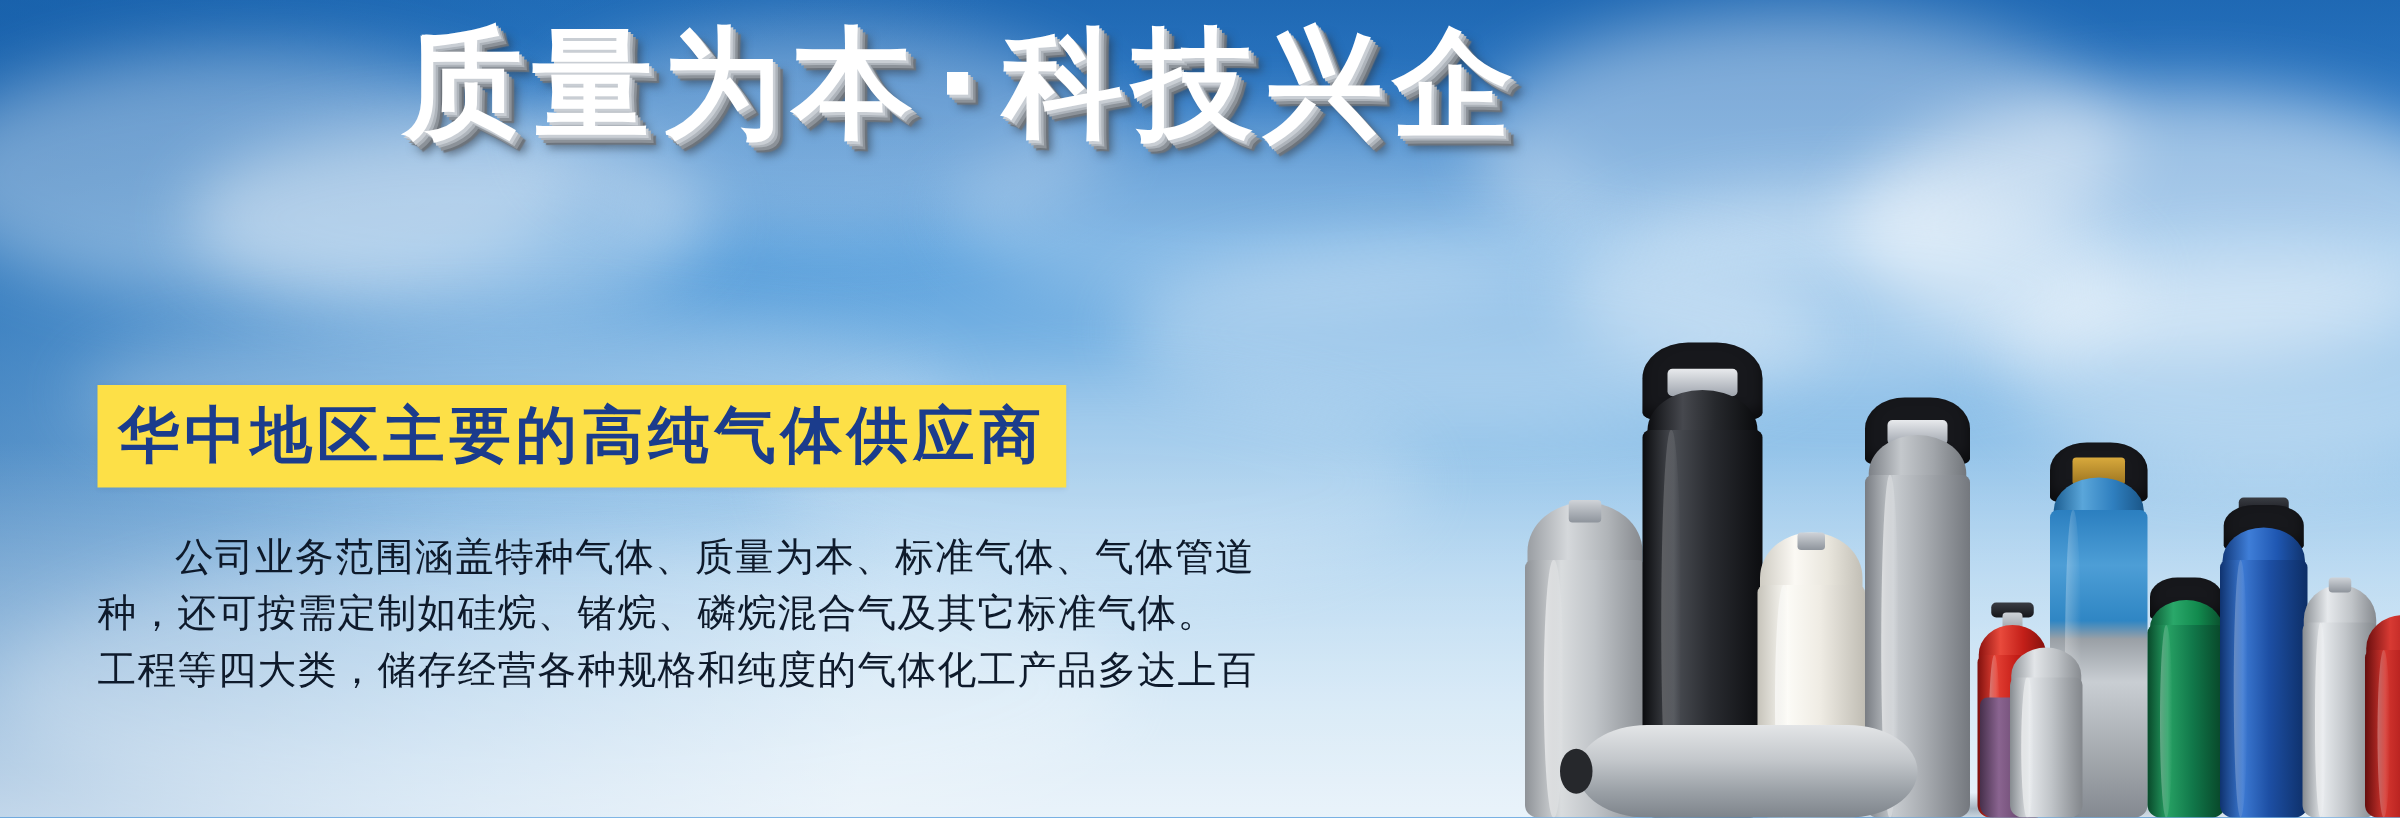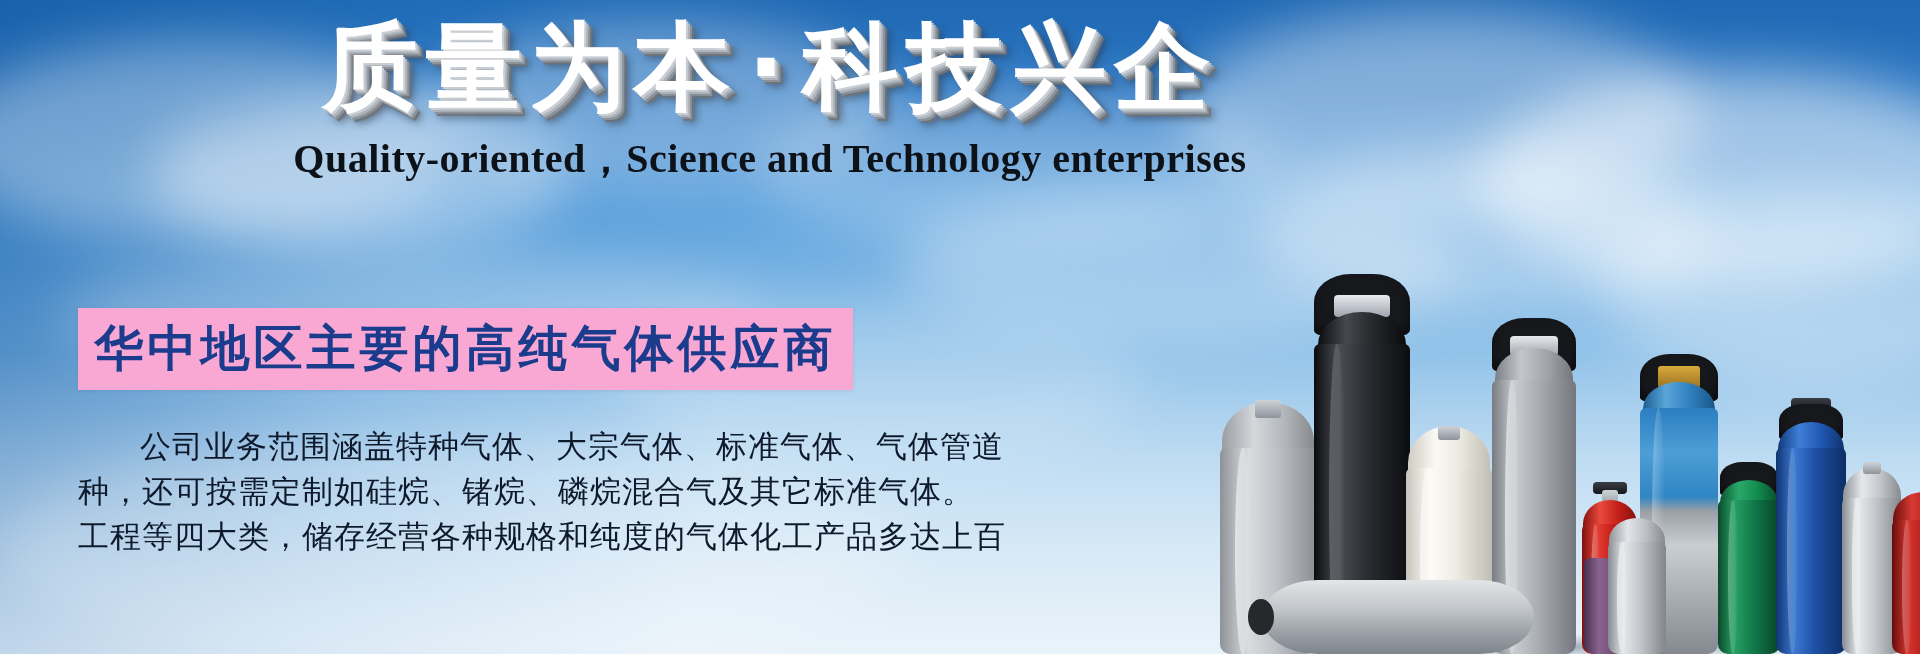--- a/index.html
+++ b/index.html
@@ -90,21 +90,21 @@
     font-size:40px;
     letter-spacing:.5px;
     color:#0d1219;
     white-space:nowrap;
   }
 
   
   .whitebox {
     position:absolute; left:78px; top:308px;
     width:775px; height:82px;
-    background:#f9a8d4;
+    background:#fde047;
     display:flex; align-items:center; justify-content:center;
     box-shadow:0 1px 4px rgba(30,70,120,.12);
   }
   .whitebox .txt {
     font-family:"DejaVu Sans", sans-serif;
     font-weight:700;
     font-size:49px;
     letter-spacing:4px;
     color:#1b3c8c;
     white-space:nowrap;
@@ -198,30 +198,27 @@
   <div class="cloud c9"></div>
   <div class="cloud c10"></div>
   <div class="cloud c11"></div>
   <div class="cloud c12"></div>
   <div class="haze"></div>
 
   <div class="headline-wrap">
     <div class="headline"><span>质量为本</span><span class="dot">·</span><span>科技兴企</span></div>
   </div>
 
-  <div class="subtitle-wrap">
-    <div class="subtitle">Quality-oriented，Science and Technology enterprises</div>
-  </div>
 
   <div class="whitebox">
     <span class="txt">华中地区主要的高纯气体供应商</span>
   </div>
 
   <div class="para">
-    <span class="l first">公司业务范围涵盖特种气体、大宗气体、标准气体、气体管道</span>
+    <span class="l first">公司业务范围涵盖特种气体、质量为本、标准气体、气体管道</span>
     <span class="l">种，还可按需定制如硅烷、锗烷、磷烷混合气及其它标准气体。</span>
     <span class="l">工程等四大类，储存经营各种规格和纯度的气体化工产品多达上百</span>
   </div>
 
   <div class="cyl-group">
     <div class="ground-shadow"></div>
 
     <div class="cyl" style="left:0px; width:96px; height:232px;">
       <div class="shoulder" style="bottom:196px; width:92px; height:56px; background:linear-gradient(90deg,#9a9ea3,#d5d8db 35%,#b0b4b8 70%,#86898e);"></div>
       <div class="neck" style="bottom:236px; width:26px; height:18px;"></div>

